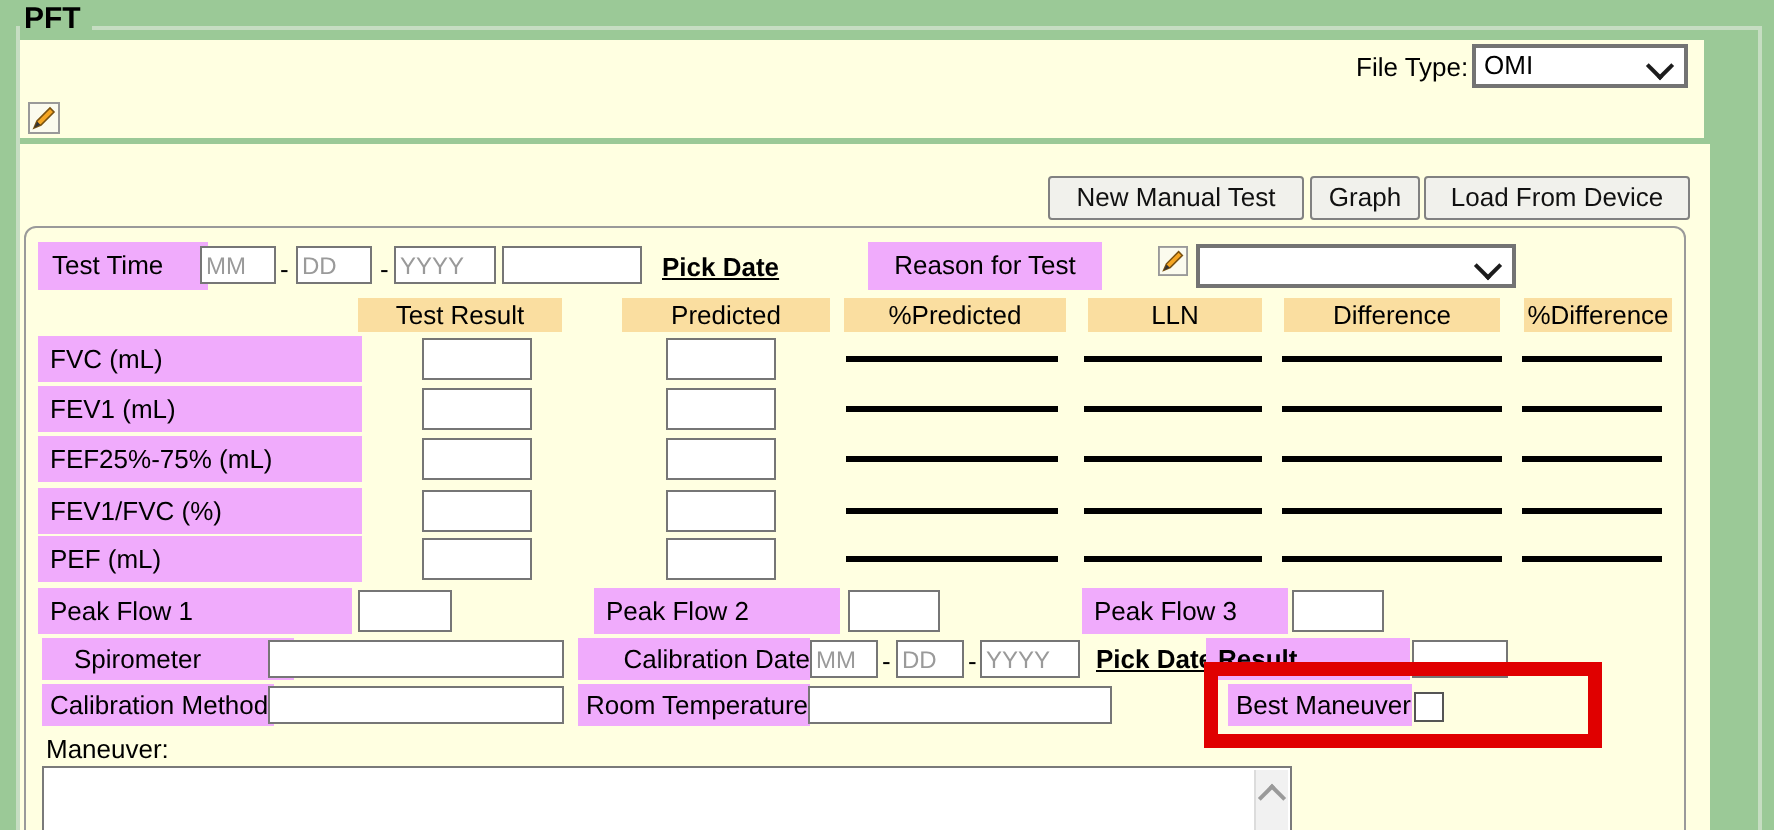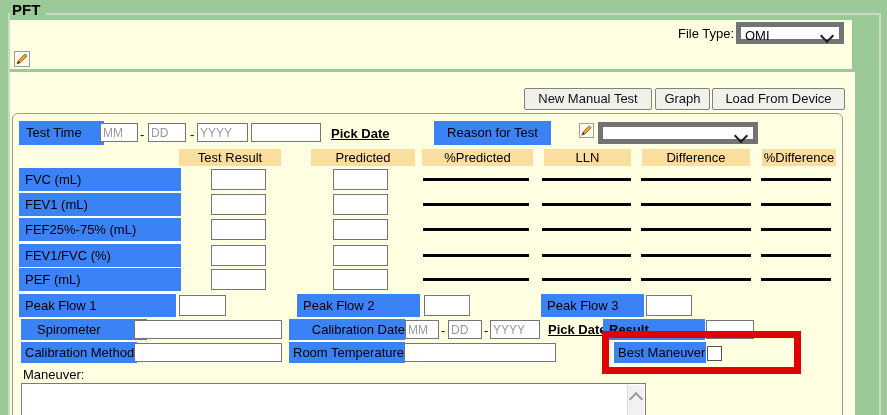--- a/index.html
+++ b/index.html
@@ -10,25 +10,25 @@
   .pft-title{position:absolute;left:10px;top:1px;font-size:15px;font-weight:bold;background:#9bc997;padding:0 6px 0 2px;z-index:3;}
   .bar{position:absolute;background:#ffffe1;}
   .bar1{left:10px;top:20px;width:842px;height:38px;}
   .bar2{left:10px;top:49px;width:842px;height:20px;}
   .main{left:10px;top:72px;width:845px;height:343px;}
   .panel{position:absolute;left:2px;top:41px;width:829px;height:302px;background:#ffffe1;
          border:1px solid #9a9a9a;border-radius:6px 6px 0 0;}
   .btn{position:absolute;top:16px;height:22px;background:#f1f1ec;border:1px solid #818181;
        border-radius:2px;font-size:13px;line-height:20px;text-align:center;color:#111;padding:0;cursor:default;
        font-family:"Liberation Sans",sans-serif;}
-  .plabel{position:absolute;background:#3b82f6;line-height:23px;white-space:nowrap;overflow:hidden;}
+  .plabel{position:absolute;background:#f0abfc;line-height:23px;white-space:nowrap;overflow:hidden;}
   .inp{position:absolute;border:1px solid #767676;background:#fff;font-family:"Liberation Sans",sans-serif;
        font-size:12px;padding:0 2px;height:19px;box-sizing:border-box;}
   .inp::placeholder{color:#9a9a9a;}
-  .sel{position:absolute;background:#fff;border:5px solid #737373;height:22px;box-sizing:border-box;
+  .sel{position:absolute;background:#fff;border:2px solid #737373;height:22px;box-sizing:border-box;
        line-height:18px;padding-left:4px;}
   .chev-down{position:absolute;right:7px;top:4px;width:8px;height:8px;
        border-right:2.5px solid #1c1c1c;border-bottom:2.5px solid #1c1c1c;transform:rotate(45deg);}
   .link{font-weight:bold;text-decoration:underline;color:#000;white-space:nowrap;}
   .hcell{position:absolute;background:#fadea0;height:17px;line-height:17px;text-align:center;top:35px;}
   .trow{position:absolute;left:0;width:100%;height:23px;}
   .rowlabel{left:6px;width:156px;height:23px;padding-left:6px;}
   .tin{top:1px;height:21px;}
   .rule{position:absolute;top:10px;height:3px;background:#000;}
   .dash{position:absolute;top:5px;}

